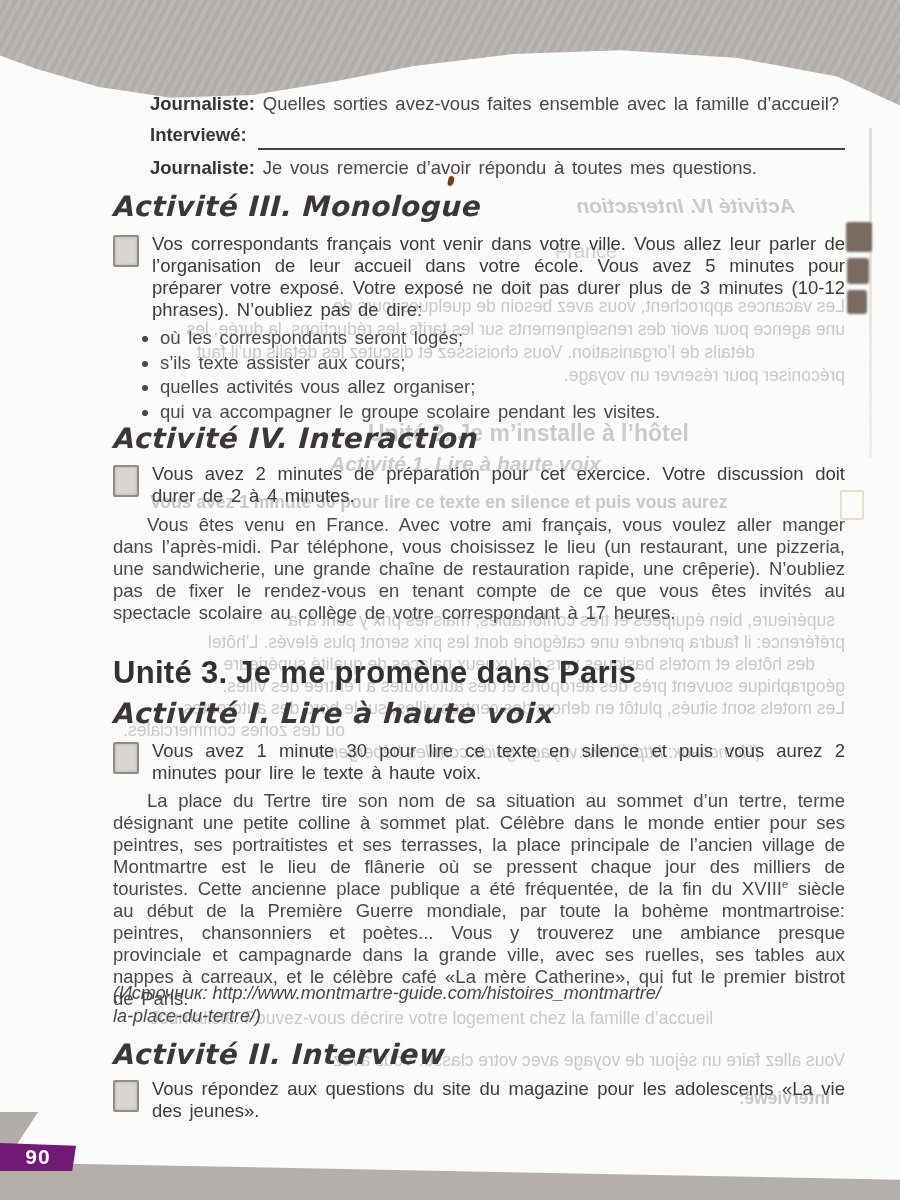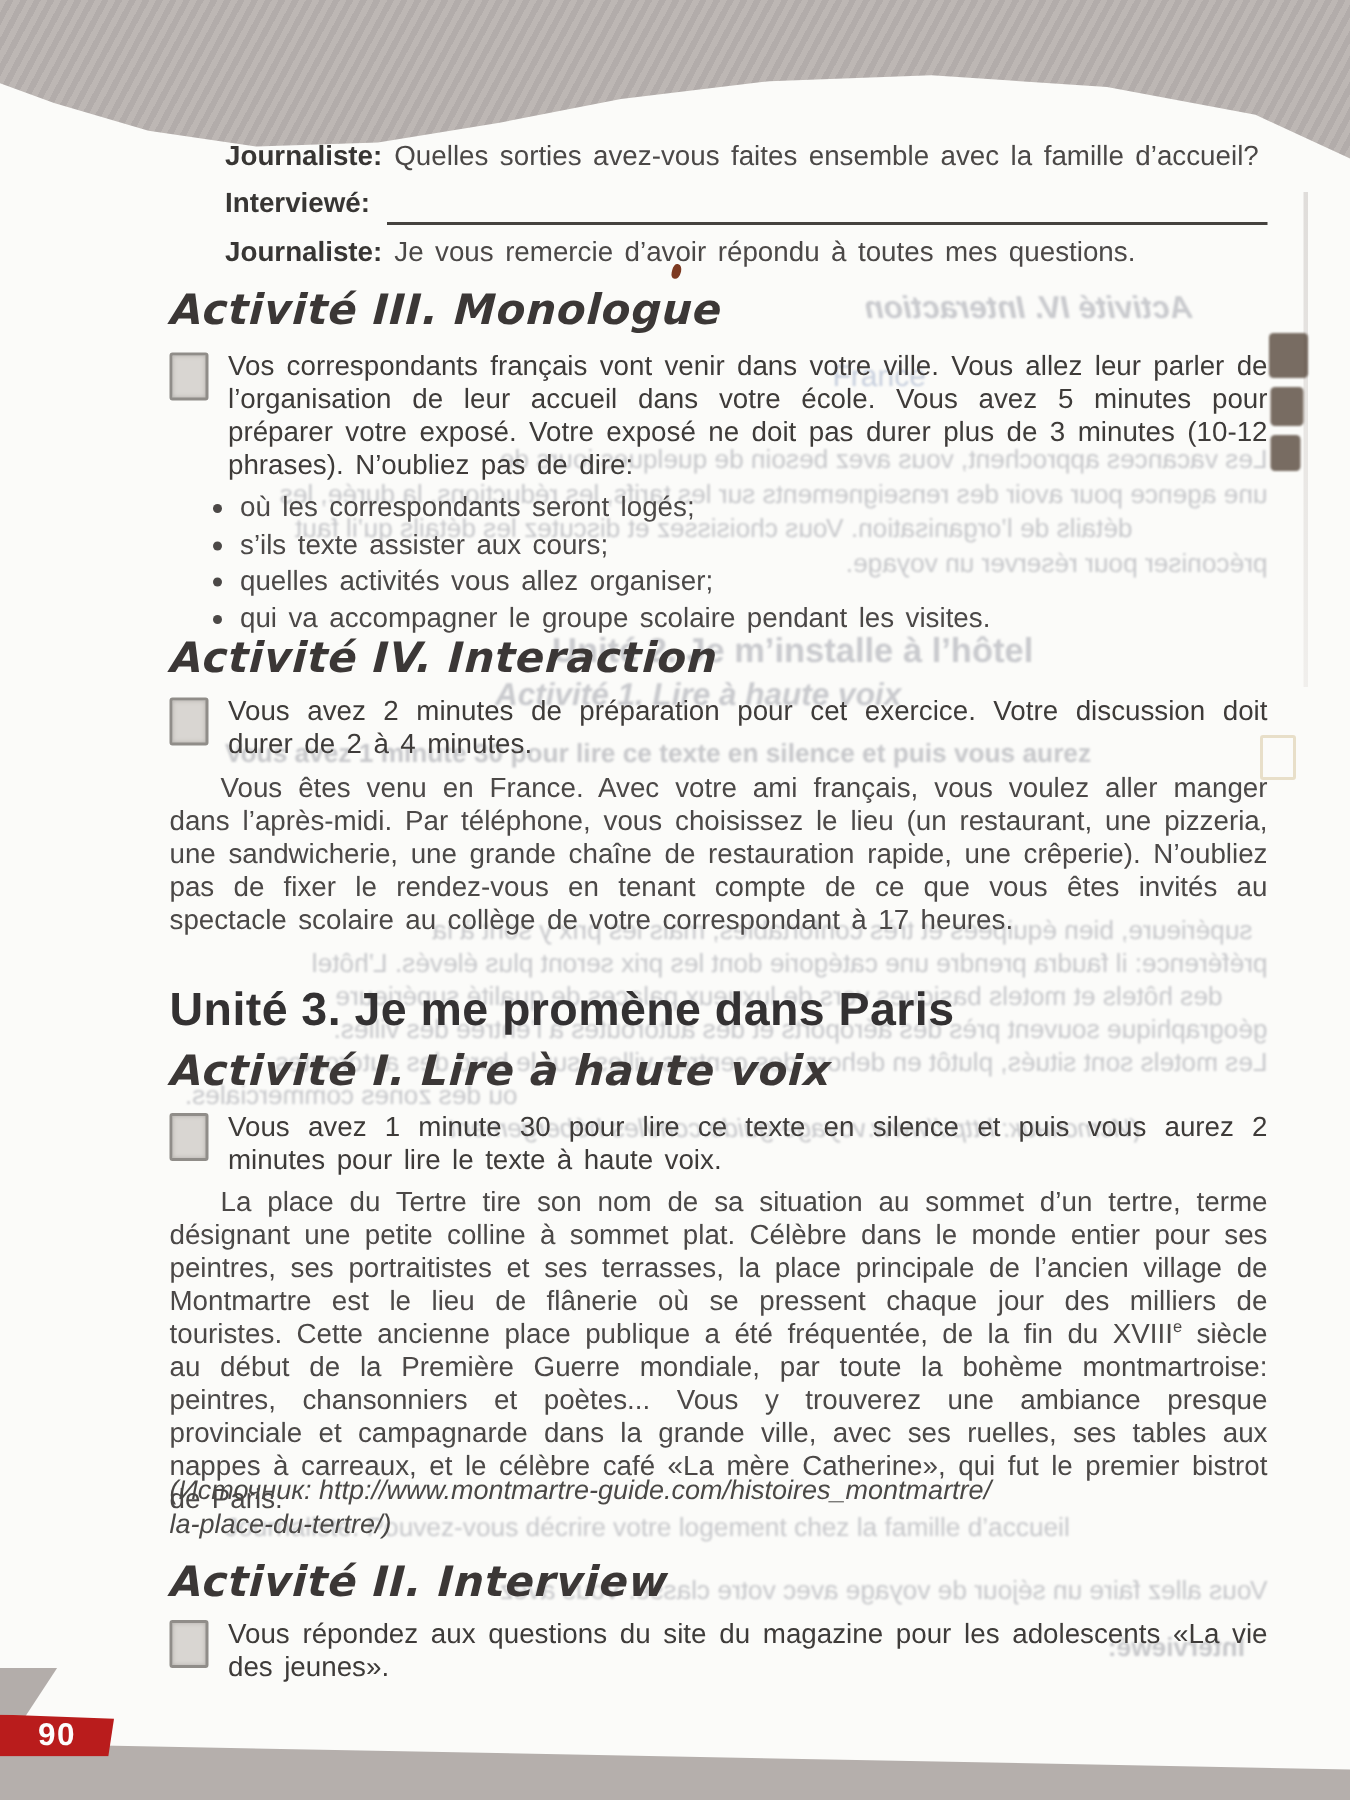--- a/index.html
+++ b/index.html
@@ -23,21 +23,21 @@
     position:absolute;left:0;top:1112px;width:56px;height:58px;
     background:#b3adaa;clip-path:polygon(0 0,68% 0,0 100%);
   }
   .page-edge-shadow{
     position:absolute;left:869px;top:128px;width:3px;height:330px;
     background:linear-gradient(#c9c4c1,#e8e5e2);opacity:.55;
   }
   
   .page-bar{
     position:absolute;left:0;top:1143px;width:76px;height:28px;
-    background:#b91c1c;color:#fdfdfd;font-weight:bold;font-size:21px;
+    background:#701a75;color:#fdfdfd;font-weight:bold;font-size:21px;
     display:flex;align-items:center;justify-content:center;
     clip-path:polygon(0 0,100% 10%,95% 100%,0 100%);
     letter-spacing:1px;
   }
   
   .abs{position:absolute;}
   .body-text{font-size:18.5px;line-height:22px;word-spacing:2.5px;color:#4b4847;}
   .dline{left:150px;width:700px;}
   .speaker{font-weight:bold;color:#383634;margin-right:8px;}
   .answer-line{position:absolute;border-bottom:2px solid #45423f;}

